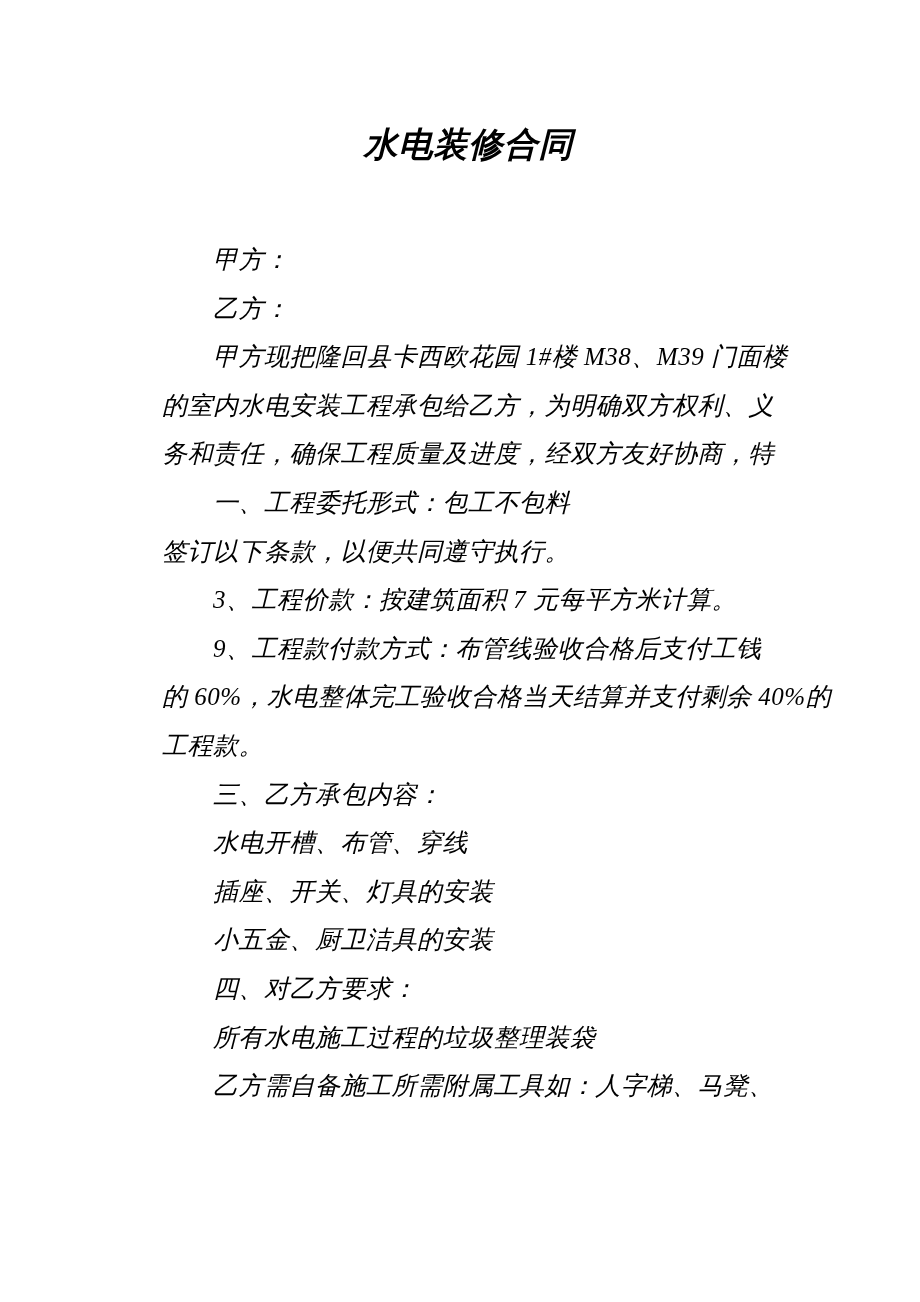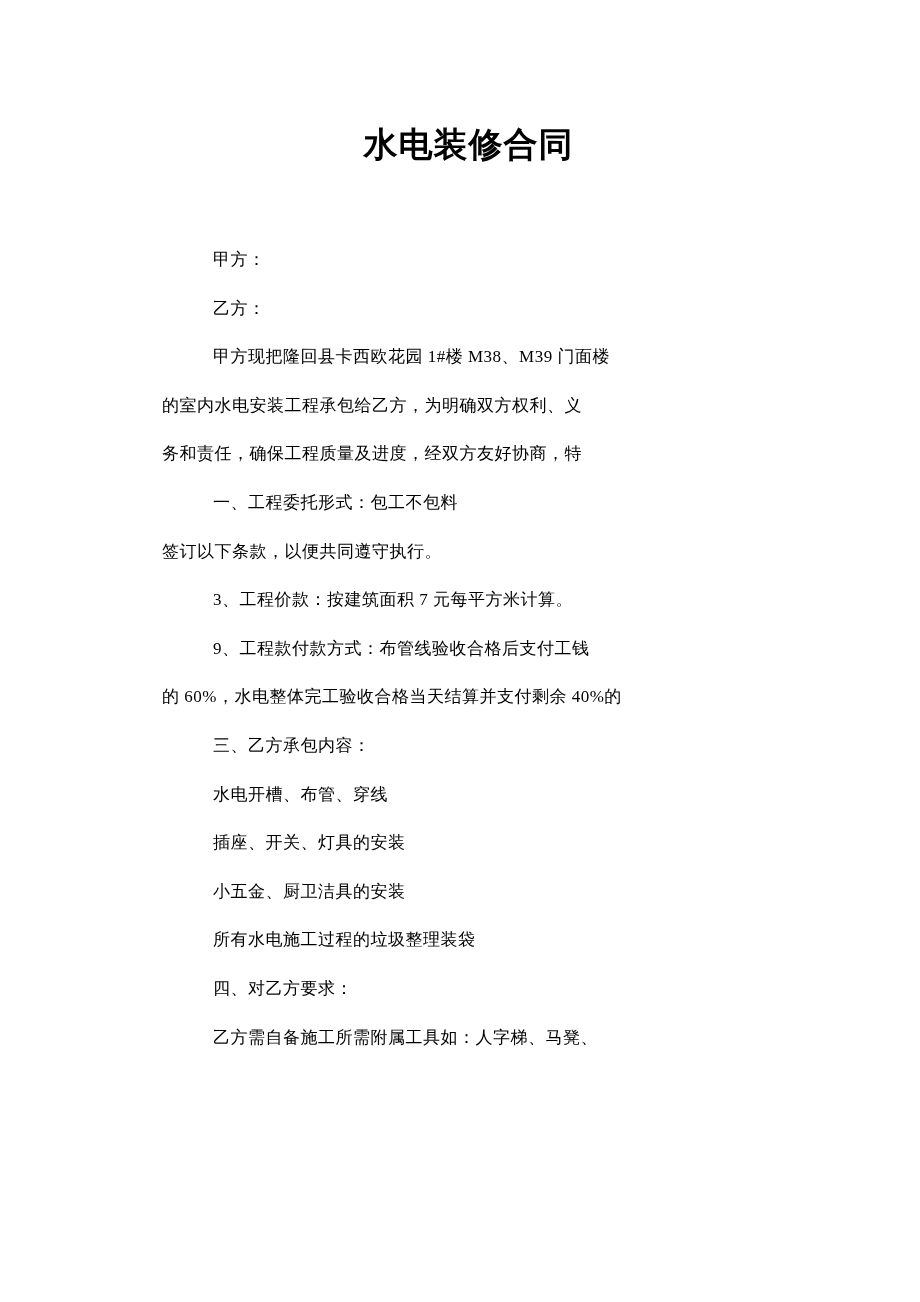--- a/index.html
+++ b/index.html
@@ -8,40 +8,41 @@
     background: #ffffff;
   }
   .page {
     position: relative;
     width: 920px;
     height: 1172px;
     background: #ffffff;
     overflow: hidden;
     font-family: "Liberation Serif", "DejaVu Serif", serif;
     color: #000000;
+    font-style: italic;
   }
   .doc-title {
     margin: 124px 0 0 0;
     padding: 0 145px 0 162px;
     text-align: center;
     font-size: 34px;
     font-weight: 700;
     line-height: 42px;
     letter-spacing: 1px;
     white-space: pre;
   }
   .doc-body {
     margin-top: 70px;
     padding-left: 162px;
     padding-right: 140px;
   }
   .line {
     height: 48.6px;
     line-height: 48.6px;
-    font-size: 17px;
+    font-size: 25px;
     letter-spacing: 0.5px;
     white-space: pre;
     overflow: visible;
   }
   .line.indent {
     text-indent: 51px;
   }
 </style>
 </head>
 <body>
@@ -52,21 +53,22 @@
       <div class="line indent">甲方：</div>
       <div class="line indent">乙方：</div>
       <div class="line indent">甲方现把隆回县卡西欧花园 1#楼 M38、M39 门面楼</div>
       <div class="line">的室内水电安装工程承包给乙方，为明确双方权利、义</div>
       <div class="line">务和责任，确保工程质量及进度，经双方友好协商，特</div>
       <div class="line indent">一、工程委托形式：包工不包料</div>
       <div class="line">签订以下条款，以便共同遵守执行。</div>
       <div class="line indent">3、工程价款：按建筑面积 7 元每平方米计算。</div>
       <div class="line indent">9、工程款付款方式：布管线验收合格后支付工钱</div>
       <div class="line">的 60%，水电整体完工验收合格当天结算并支付剩余 40%的</div>
+      <div class="line">工程款。</div>
       <div class="line indent">三、乙方承包内容：</div>
       <div class="line indent">水电开槽、布管、穿线</div>
       <div class="line indent">插座、开关、灯具的安装</div>
       <div class="line indent">小五金、厨卫洁具的安装</div>
+      <div class="line indent">四、对乙方要求：</div>
       <div class="line indent">所有水电施工过程的垃圾整理装袋</div>
-      <div class="line indent">四、对乙方要求：</div>
       <div class="line indent">乙方需自备施工所需附属工具如：人字梯、马凳、</div>
     </div>
 </div>
 
 </body></html>

